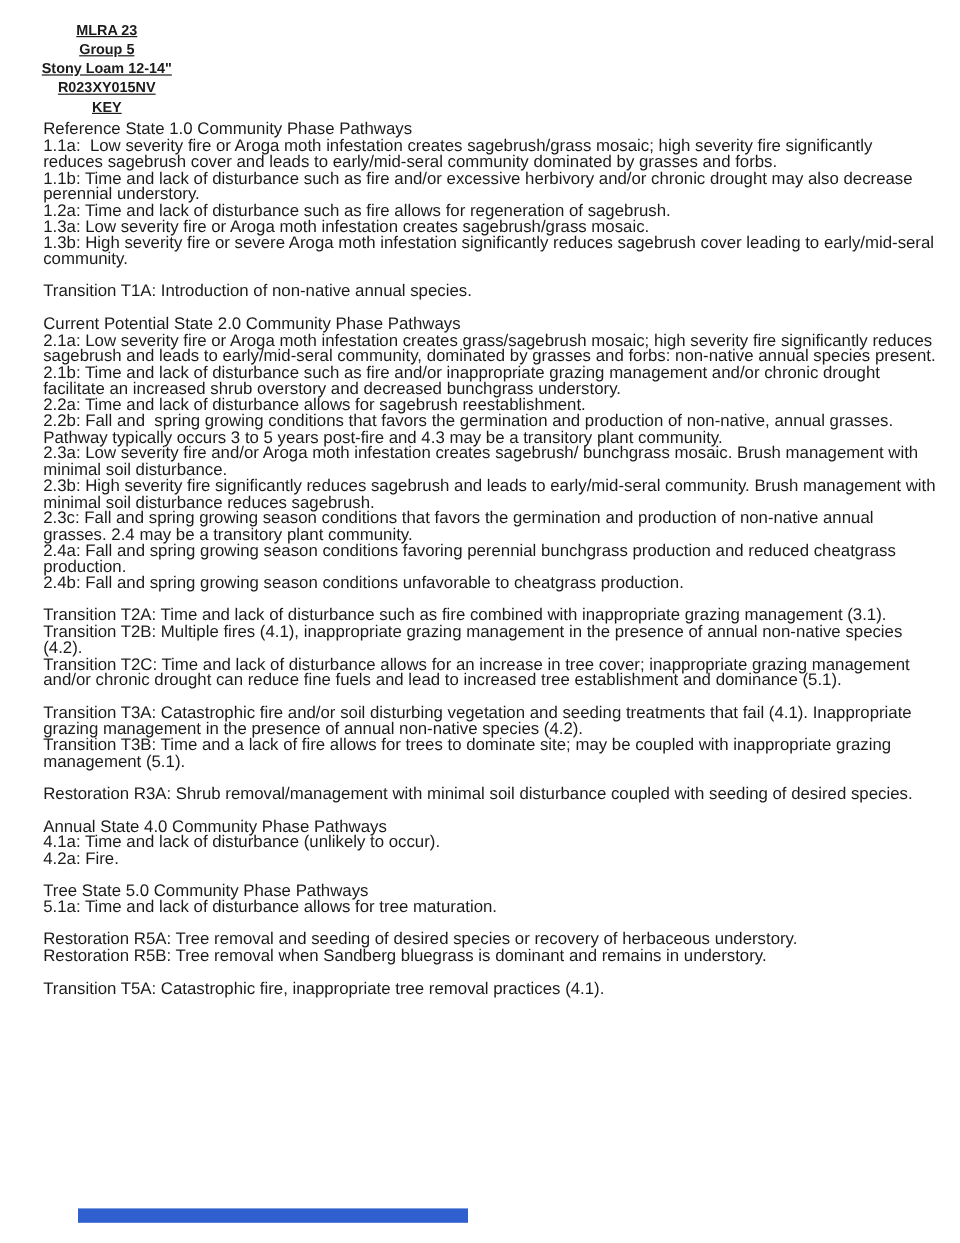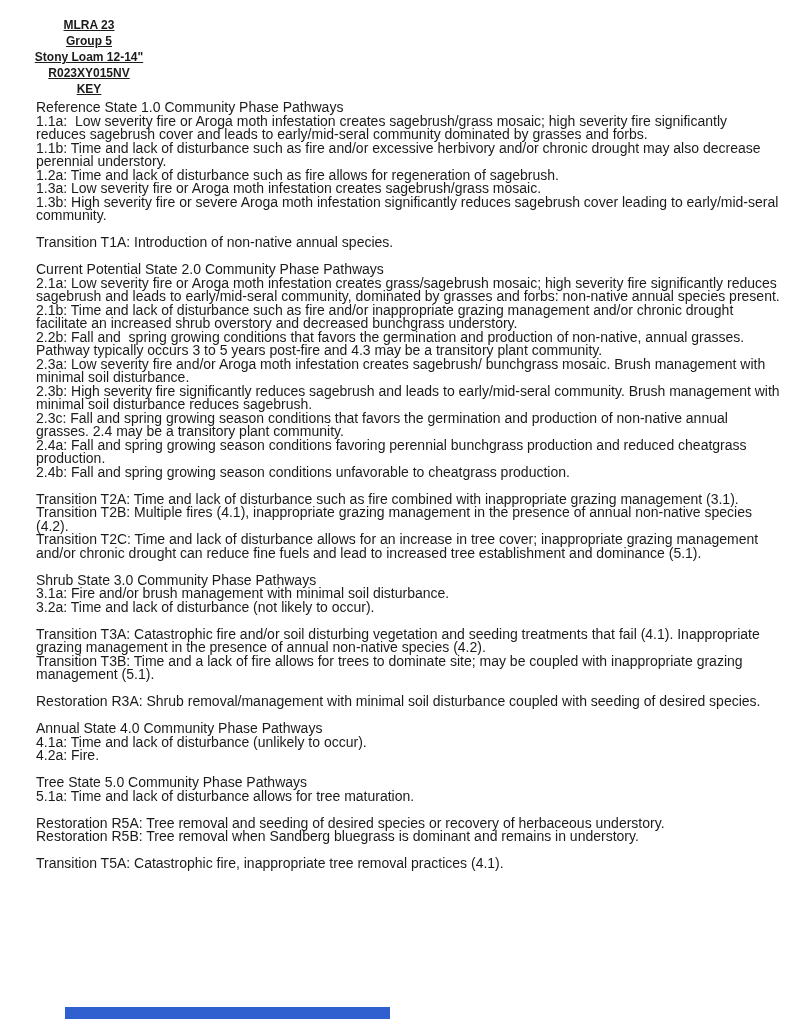--- a/index.html
+++ b/index.html
@@ -69,39 +69,35 @@
     </div>
 
     <div class="section">
       <p class="ln">Transition T1A: Introduction of non-native annual species.</p>
     </div>
 
     <div class="section">
       <p class="ln">Current Potential State 2.0 Community Phase Pathways</p>
       <p class="ln">2.1a: Low severity fire or Aroga moth infestation creates grass/sagebrush mosaic; high severity fire significantly reduces sagebrush and leads to early/mid-seral community, dominated by grasses and forbs: non-native annual species present.</p>
       <p class="ln">2.1b: Time and lack of disturbance such as fire and/or inappropriate grazing management and/or chronic drought facilitate an increased shrub overstory and decreased bunchgrass understory.</p>
+      <p class="ln">2.2a: Time and lack of disturbance allows for sagebrush reestablishment.</p>
       <p class="ln">2.2b: Fall and  spring growing conditions that favors the germination and production of non-native, annual grasses. Pathway typically occurs 3 to 5 years post-fire and 4.3 may be a transitory plant community.</p>
       <p class="ln">2.3a: Low severity fire and/or Aroga moth infestation creates sagebrush/ bunchgrass mosaic. Brush management with minimal soil disturbance.</p>
       <p class="ln">2.3b: High severity fire significantly reduces sagebrush and leads to early/mid-seral community. Brush management with minimal soil disturbance reduces sagebrush.</p>
       <p class="ln">2.3c: Fall and spring growing season conditions that favors the germination and production of non-native annual grasses. 2.4 may be a transitory plant community.</p>
       <p class="ln">2.4a: Fall and spring growing season conditions favoring perennial bunchgrass production and reduced cheatgrass production.</p>
       <p class="ln">2.4b: Fall and spring growing season conditions unfavorable to cheatgrass production.</p>
     </div>
 
     <div class="section">
       <p class="ln">Transition T2A: Time and lack of disturbance such as fire combined with inappropriate grazing management (3.1).</p>
       <p class="ln">Transition T2B: Multiple fires (4.1), inappropriate grazing management in the presence of annual non-native species (4.2).</p>
       <p class="ln">Transition T2C: Time and lack of disturbance allows for an increase in tree cover; inappropriate grazing management and/or chronic drought can reduce fine fuels and lead to increased tree establishment and dominance (5.1).</p>
     </div>
 
-    <div class="section">
-      <p class="ln">Shrub State 3.0 Community Phase Pathways</p>
-      <p class="ln">3.1a: Fire and/or brush management with minimal soil disturbance.</p>
-      <p class="ln">3.2a: Time and lack of disturbance (not likely to occur).</p>
-    </div>
 
     <div class="section">
       <p class="ln">Transition T3A: Catastrophic fire and/or soil disturbing vegetation and seeding treatments that fail (4.1). Inappropriate grazing management in the presence of annual non-native species (4.2).</p>
       <p class="ln">Transition T3B: Time and a lack of fire allows for trees to dominate site; may be coupled with inappropriate grazing management (5.1).</p>
     </div>
 
     <div class="section">
       <p class="ln">Restoration R3A: Shrub removal/management with minimal soil disturbance coupled with seeding of desired species.</p>
     </div>
 

